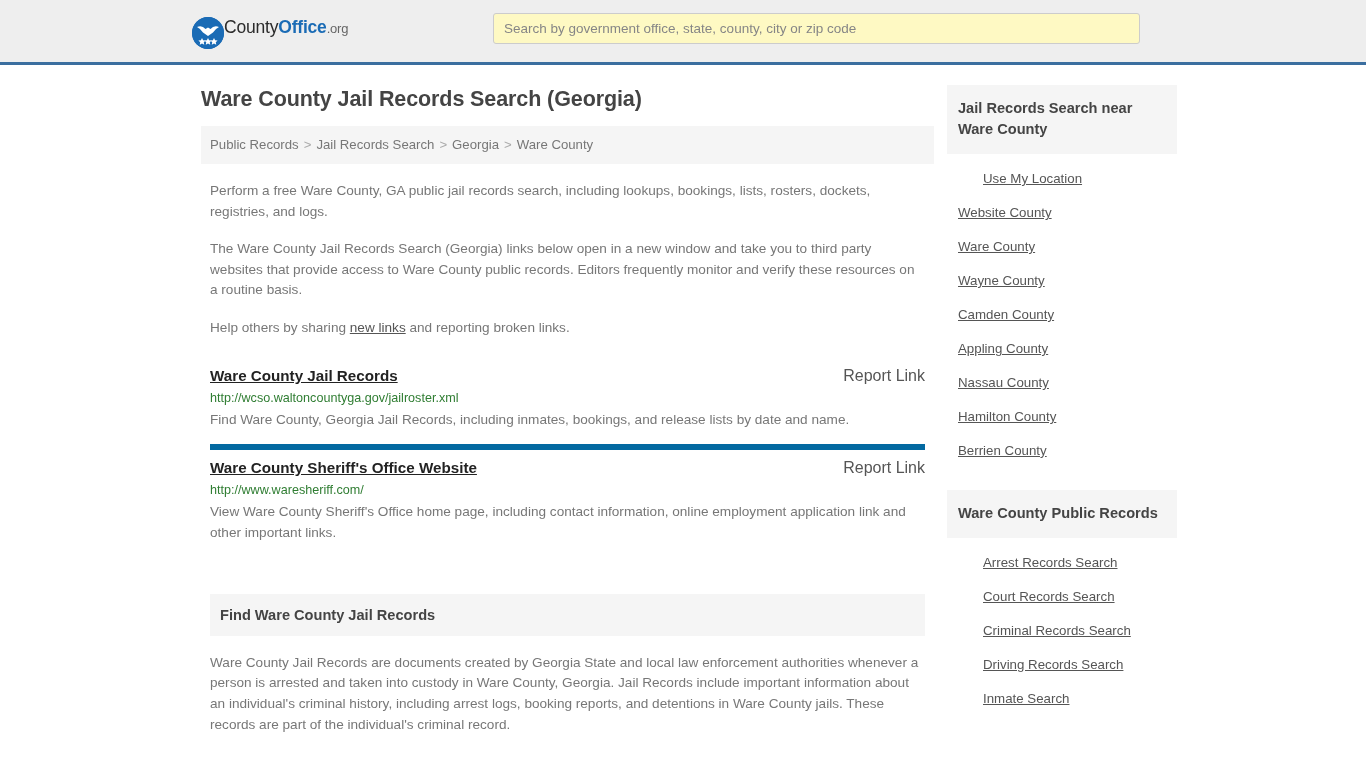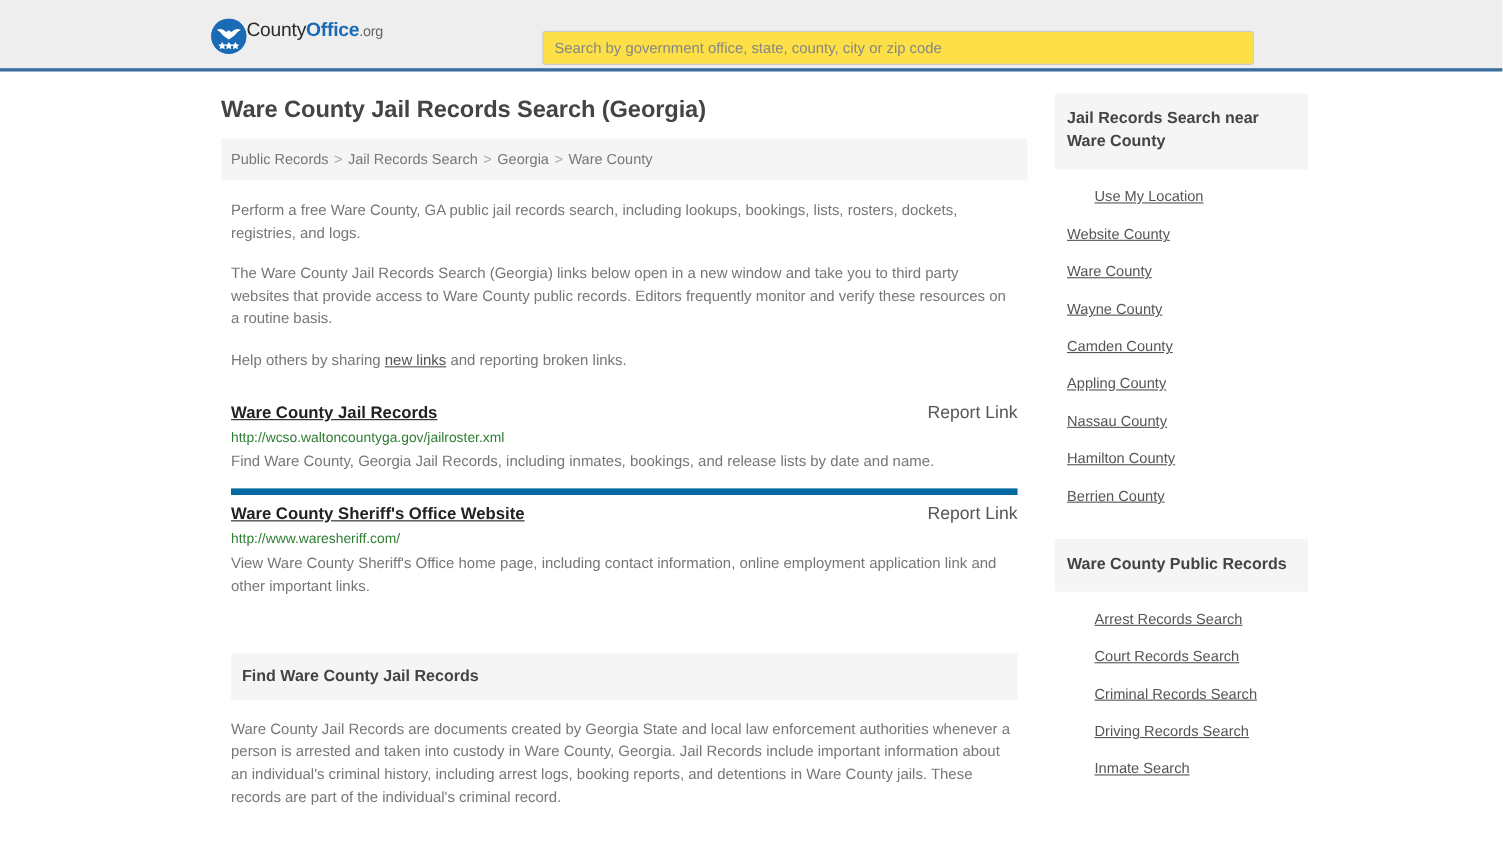--- a/index.html
+++ b/index.html
@@ -46,24 +46,24 @@
     color: #222222;
     font-family: "Liberation Sans", sans-serif;
   }
   .logo-text .t-county { color: #2b2b2b; }
   .logo-text .t-office { color: #1a6bb5; font-weight: bold; }
   .logo-text .t-org { color: #666666; font-size: 13px; }
 
   .search-box {
     position: absolute;
     left: 493px;
-    top: 28px;
+    top: 13px;
     width: 647px;
     height: 31px;
-    background: #fde047;
+    background: #fef9c3;
     border: 1px solid #cccccc;
     border-radius: 3px;
     padding: 0 10px;
     font-size: 13.5px;
     color: #777777;
     font-family: "Liberation Sans", sans-serif;
     outline: none;
   }
   .search-box::placeholder { color: #868686; opacity: 1; }
 
@@ -71,21 +71,21 @@
   .page {
     width: 1366px;
     padding: 0;
     position: relative;
   }
   .container {
     width: 990px;
     margin: 0 auto;
     padding-left: 13px;
     display: flex;
-    gap: 25px;
+    gap: 13px;
     align-items: flex-start;
   }
   .main-col { width: 733px; flex: 0 0 733px; }
   .side-col { width: 230px; flex: 0 0 230px; padding-top: 20px; }
 
   h1.page-title {
     font-size: 21.5px;
     color: #444444;
     margin: 22px 0 14px 0;
     font-weight: bold;

